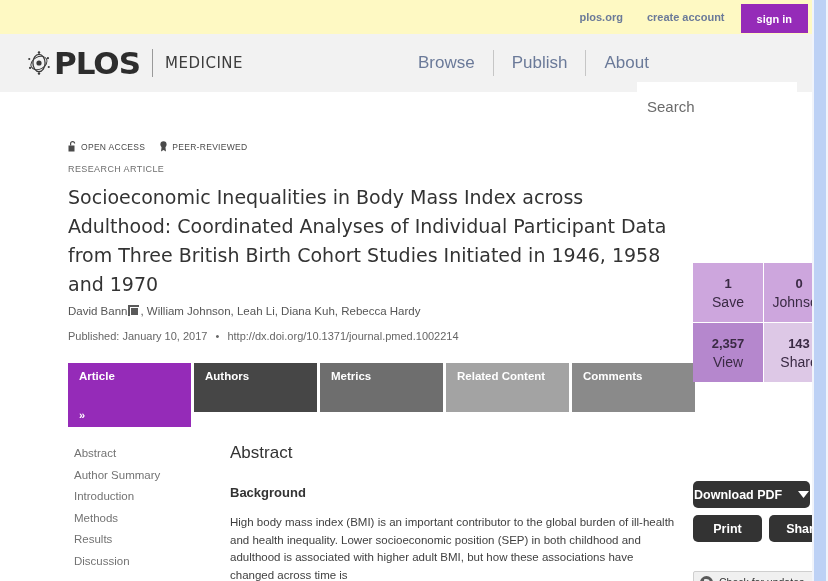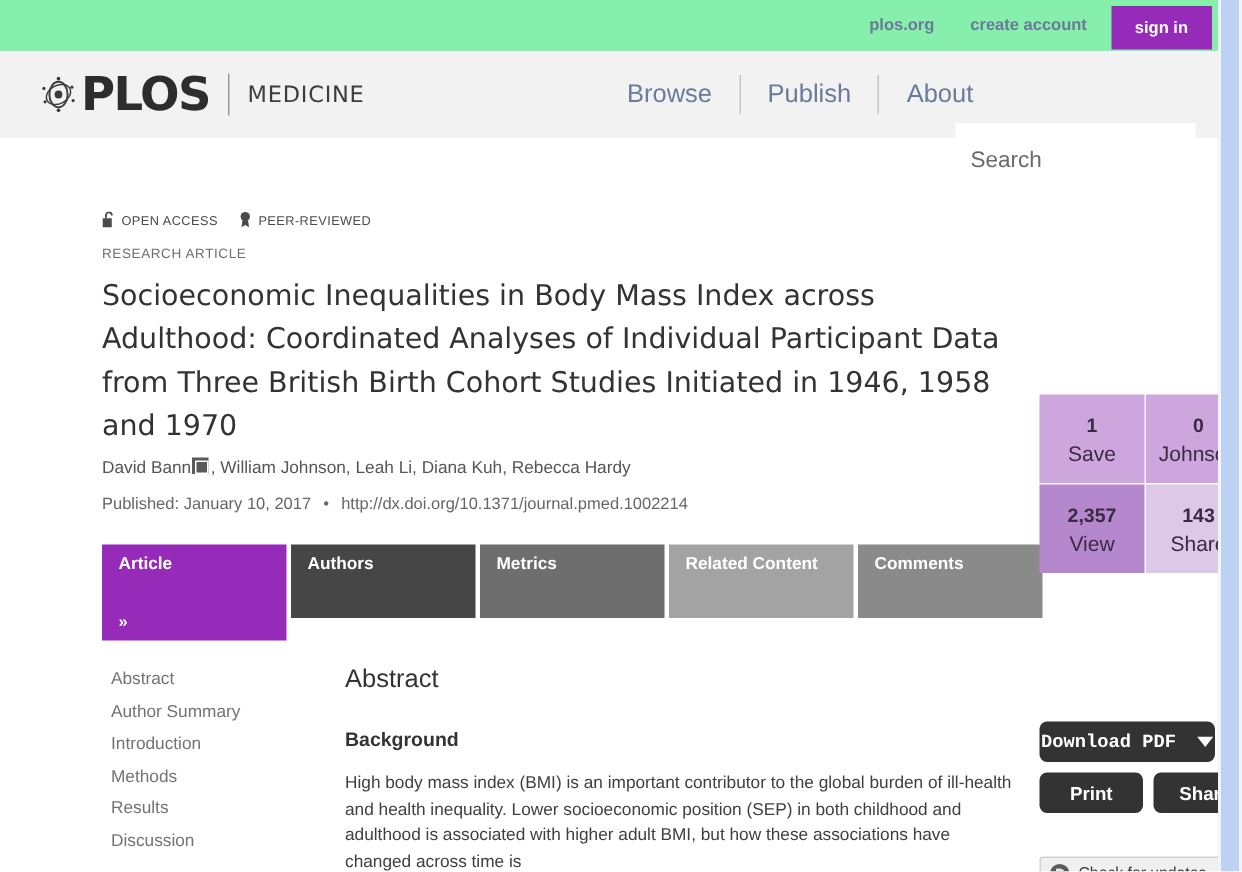--- a/index.html
+++ b/index.html
@@ -38,21 +38,21 @@
     top: 0; left: 0;
     width: 812px;
     background: #f2f2f2;
   }
   .topbar {
     height: 34px;
     display: flex;
     align-items: center;
     justify-content: flex-end;
     padding-right: 4px;
-    background: #86efac;
+    background: #fef9c3;
     text-align: center;
   }
   .topbar a {
     font-size: 11px;
     font-weight: bold;
     color: #6b7a99;
     text-decoration: none;
     padding: 0 12px;
     line-height: 34px;
   }
@@ -313,21 +313,20 @@
     font-weight: bold;
     font-family: "Liberation Sans", sans-serif;
     cursor: pointer;
   }
   .btn-download {
     width: 117px; height: 27px;
     display: flex;
     align-items: center;
     justify-content: space-between;
     padding: 0 1px;
-    font-family: Liberation Mono, monospace;
   }
   .btn-row { display: flex; gap: 7px; margin-top: 7px; }
   .btn-print, .btn-share { width: 69px; height: 27px; }
 
   .check-updates {
     position: absolute;
     left: 653px; top: 450px;
     width: 128px; height: 22px;
     background: #f0f0f0;
     border: 1px solid #cfcfcf;

